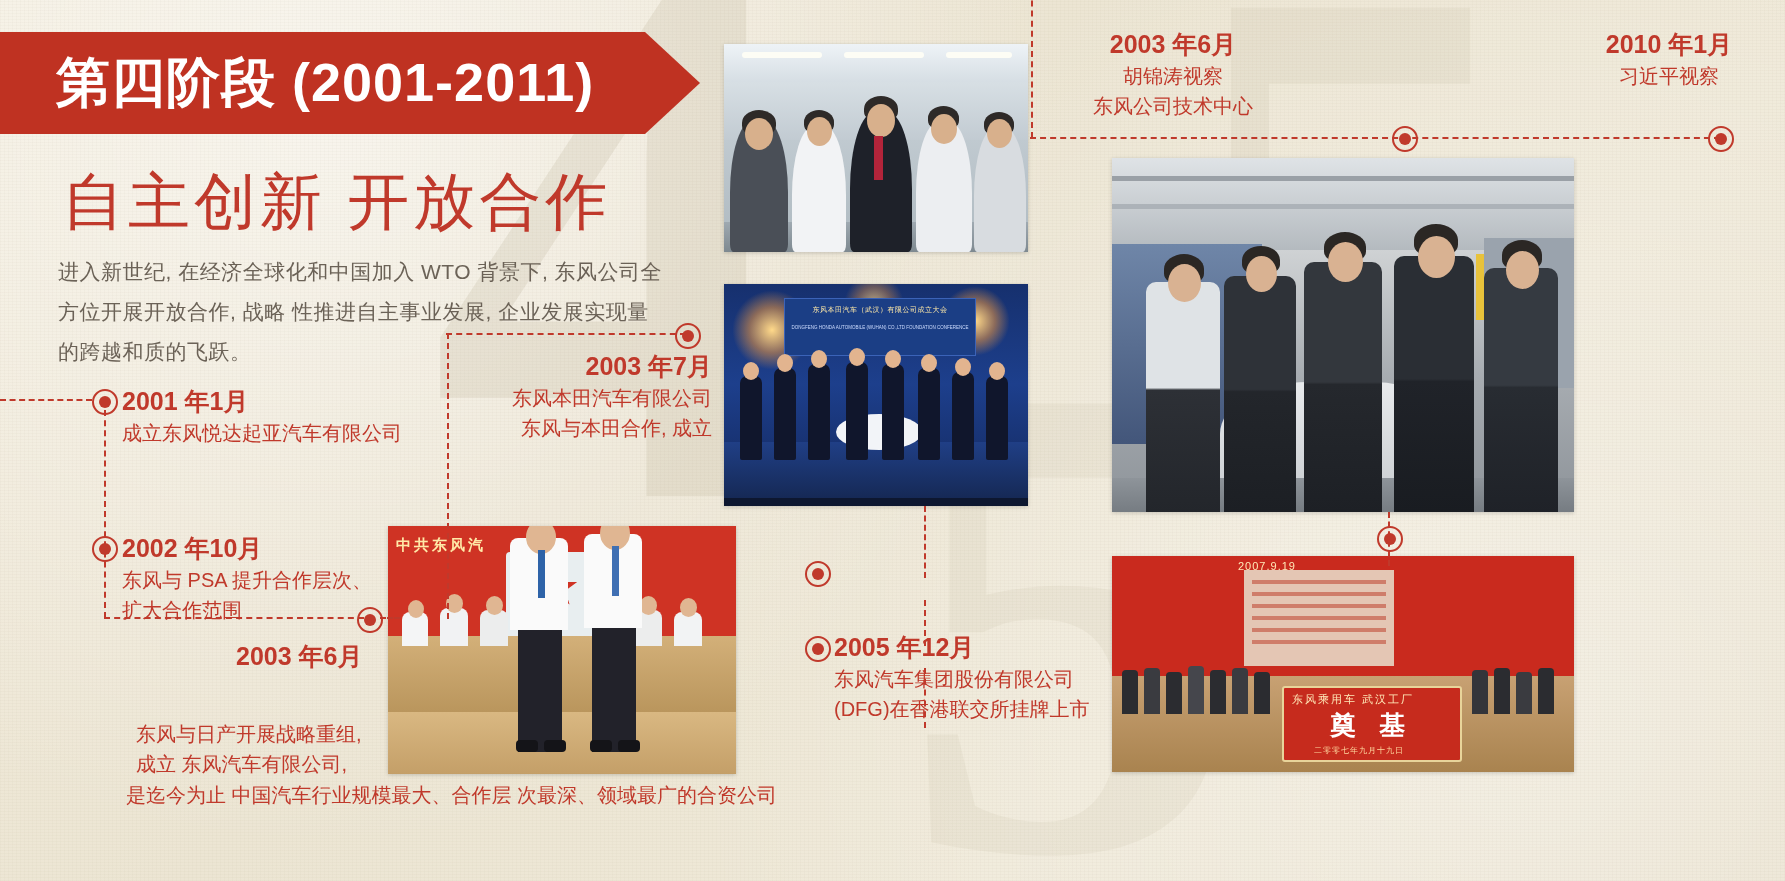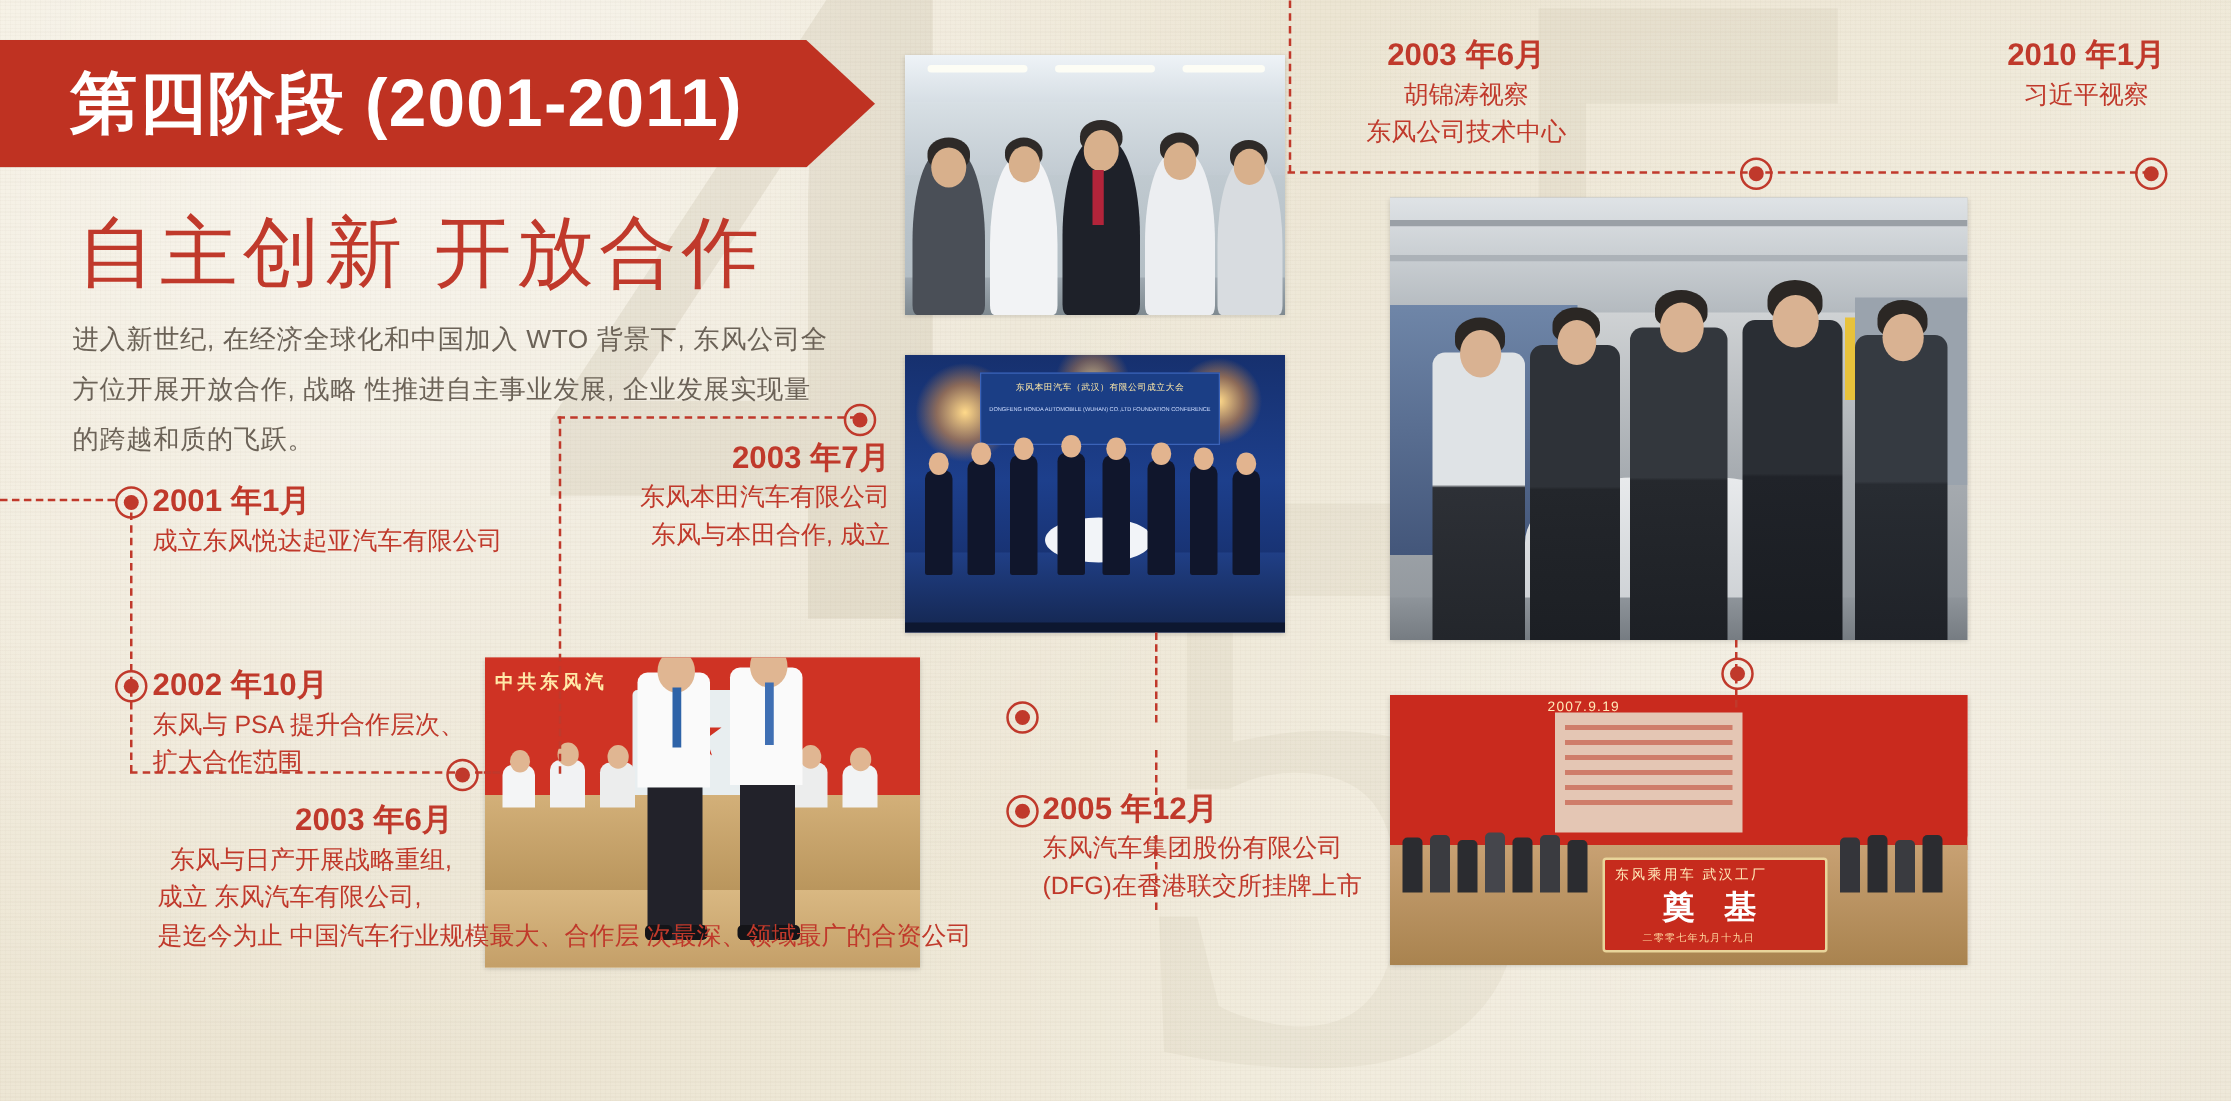--- a/index.html
+++ b/index.html
@@ -355,22 +355,22 @@
   </div>
 
   <div class="ev" style="left:122px;top:532px;">
     <div class="hd">2002 年10月</div>
     <div class="bd">东风与 PSA 提升合作层次、</div>
     <div class="bd">扩大合作范围</div>
   </div>
 
   <div class="ev" style="left:126px;top:640px;width:670px;">
     <div class="hd" style="text-align:left;margin-left:110px;">2003 年6月</div>
-    <div class="bd" style="margin-left:10px;">东风与日产开展战略重组,</div>
-    <div class="bd" style="">成立 东风汽车有限公司,</div>
+    <div class="bd" style="margin-left:10px;margin-top:46px;">东风与日产开展战略重组,</div>
+    <div class="bd" style="margin-left:10px;">成立 东风汽车有限公司,</div>
     <div class="bd" style="white-space:nowrap;">是迄今为止 中国汽车行业规模最大、合作层 次最深、领域最广的合资公司</div>
   </div>
 
   <div class="ev right-align" style="left:450px;top:350px;width:262px;">
     <div class="hd">2003 年7月</div>
     <div class="bd">东风本田汽车有限公司</div>
     <div class="bd">东风与本田合作, 成立</div>
   </div>
 
 

